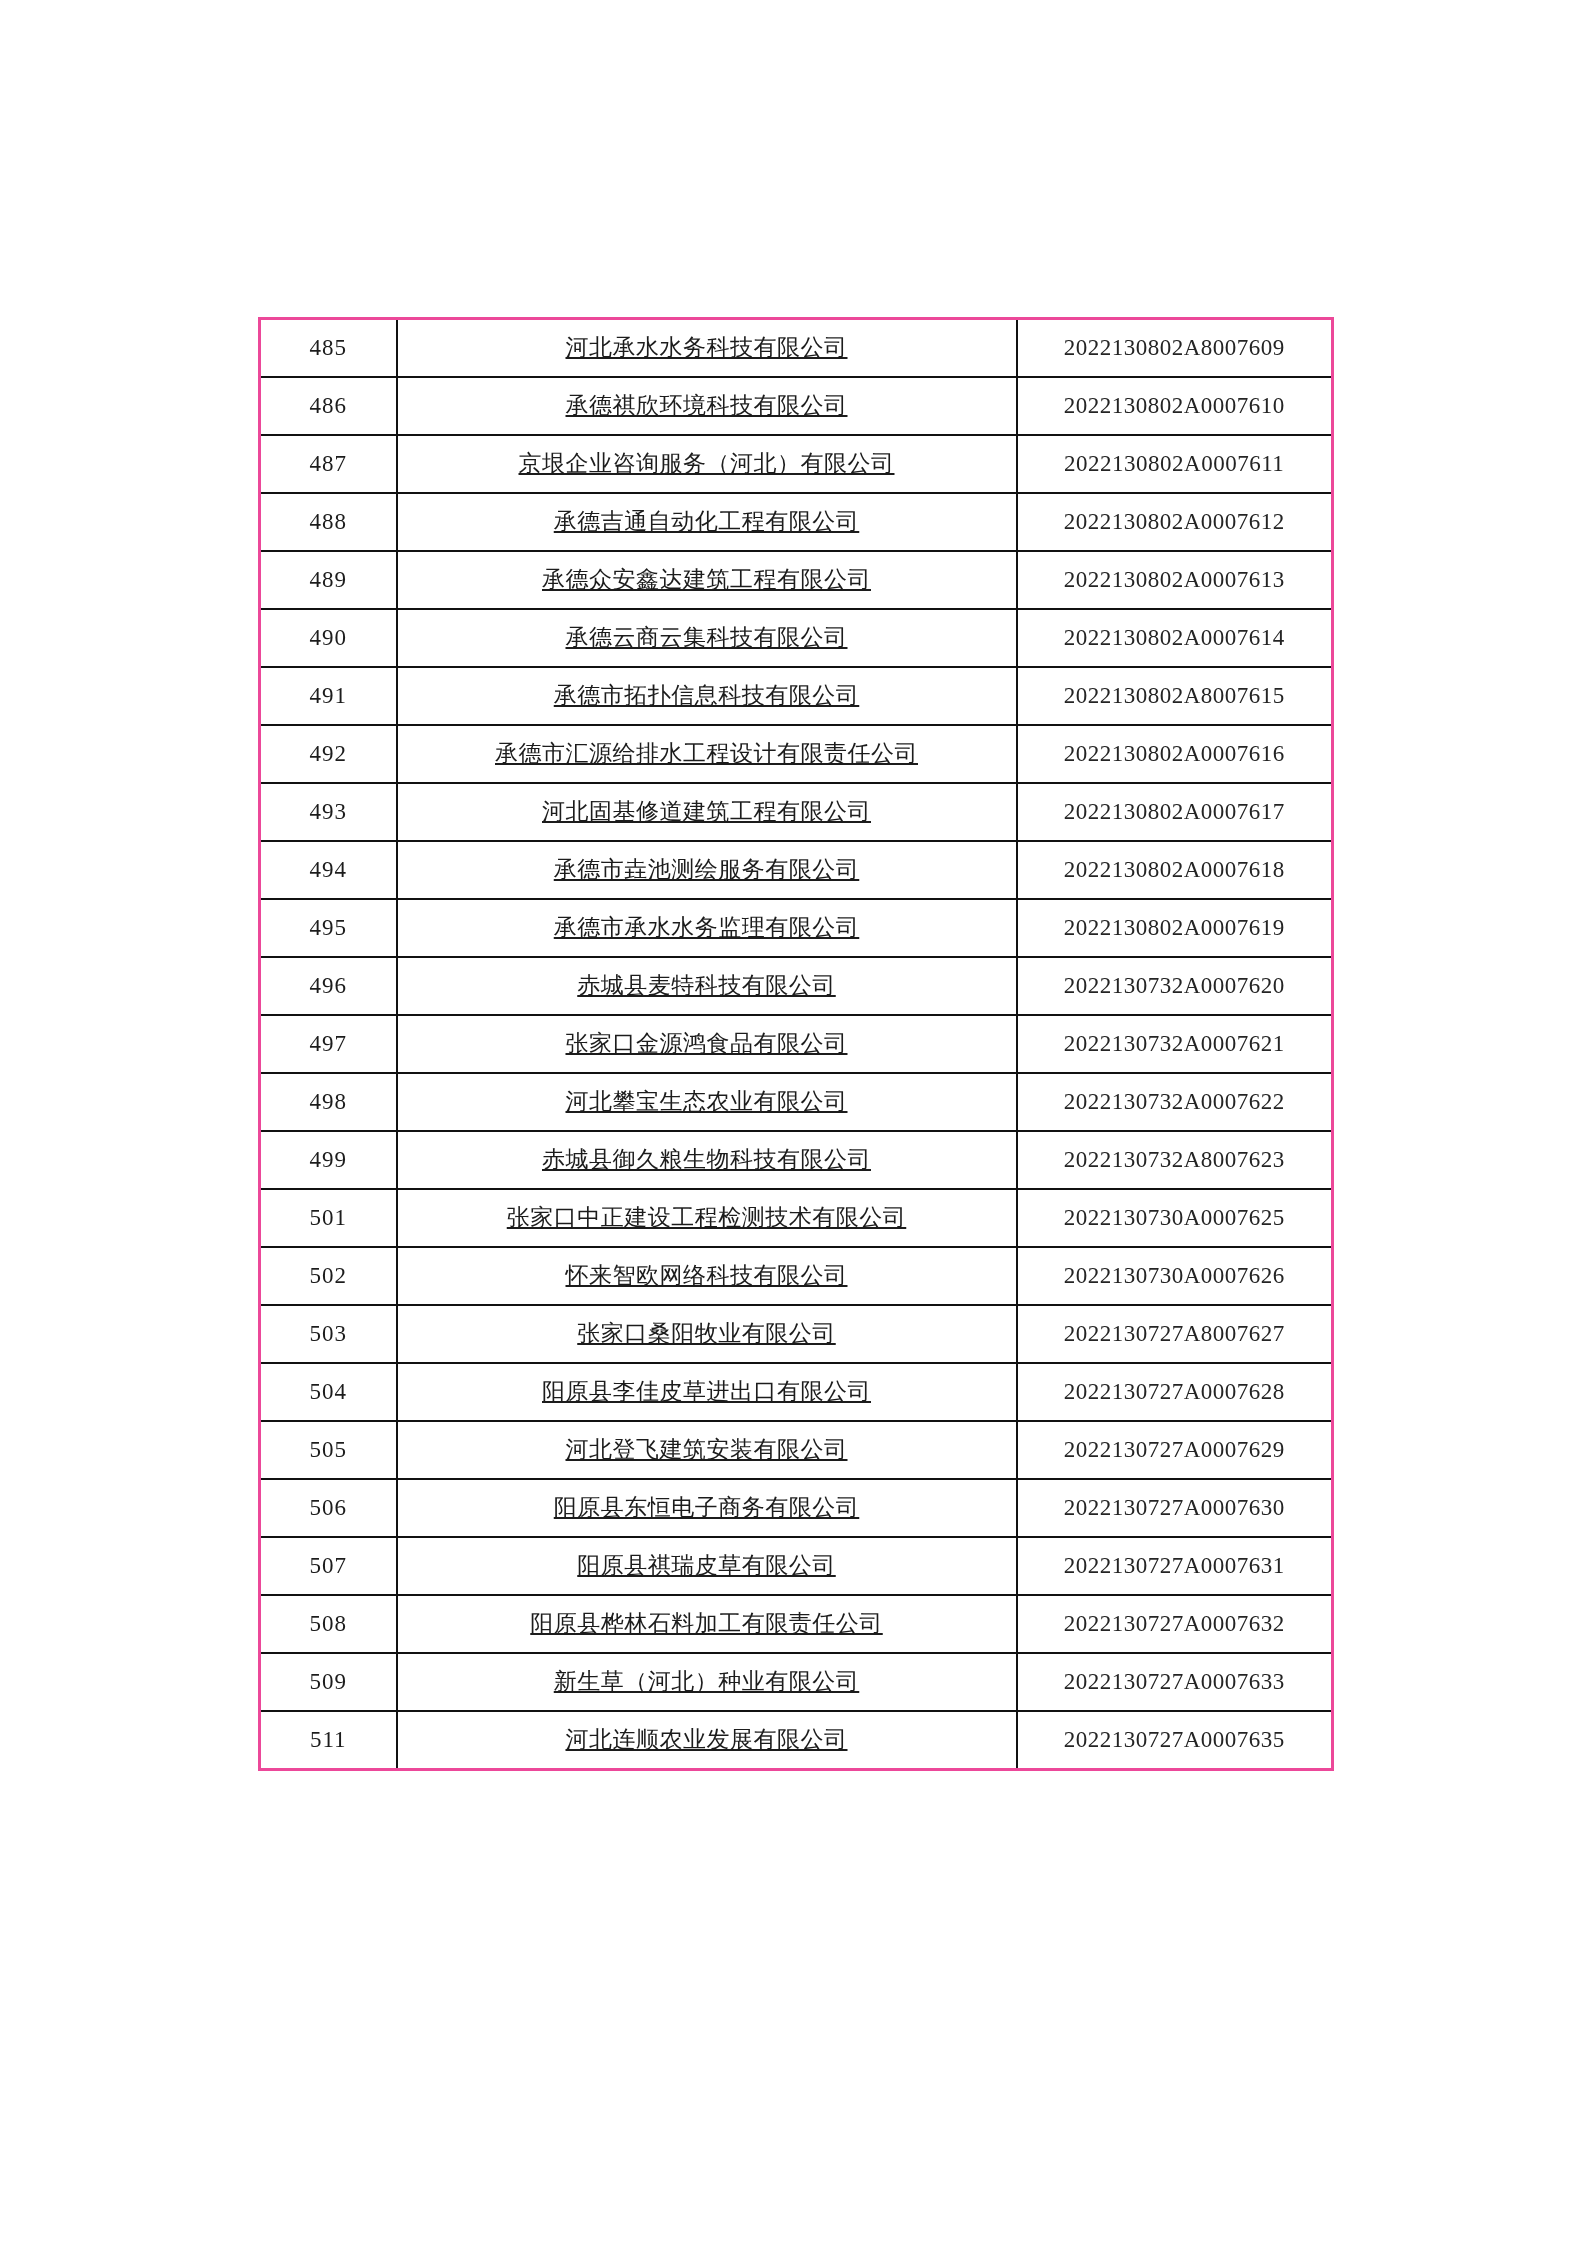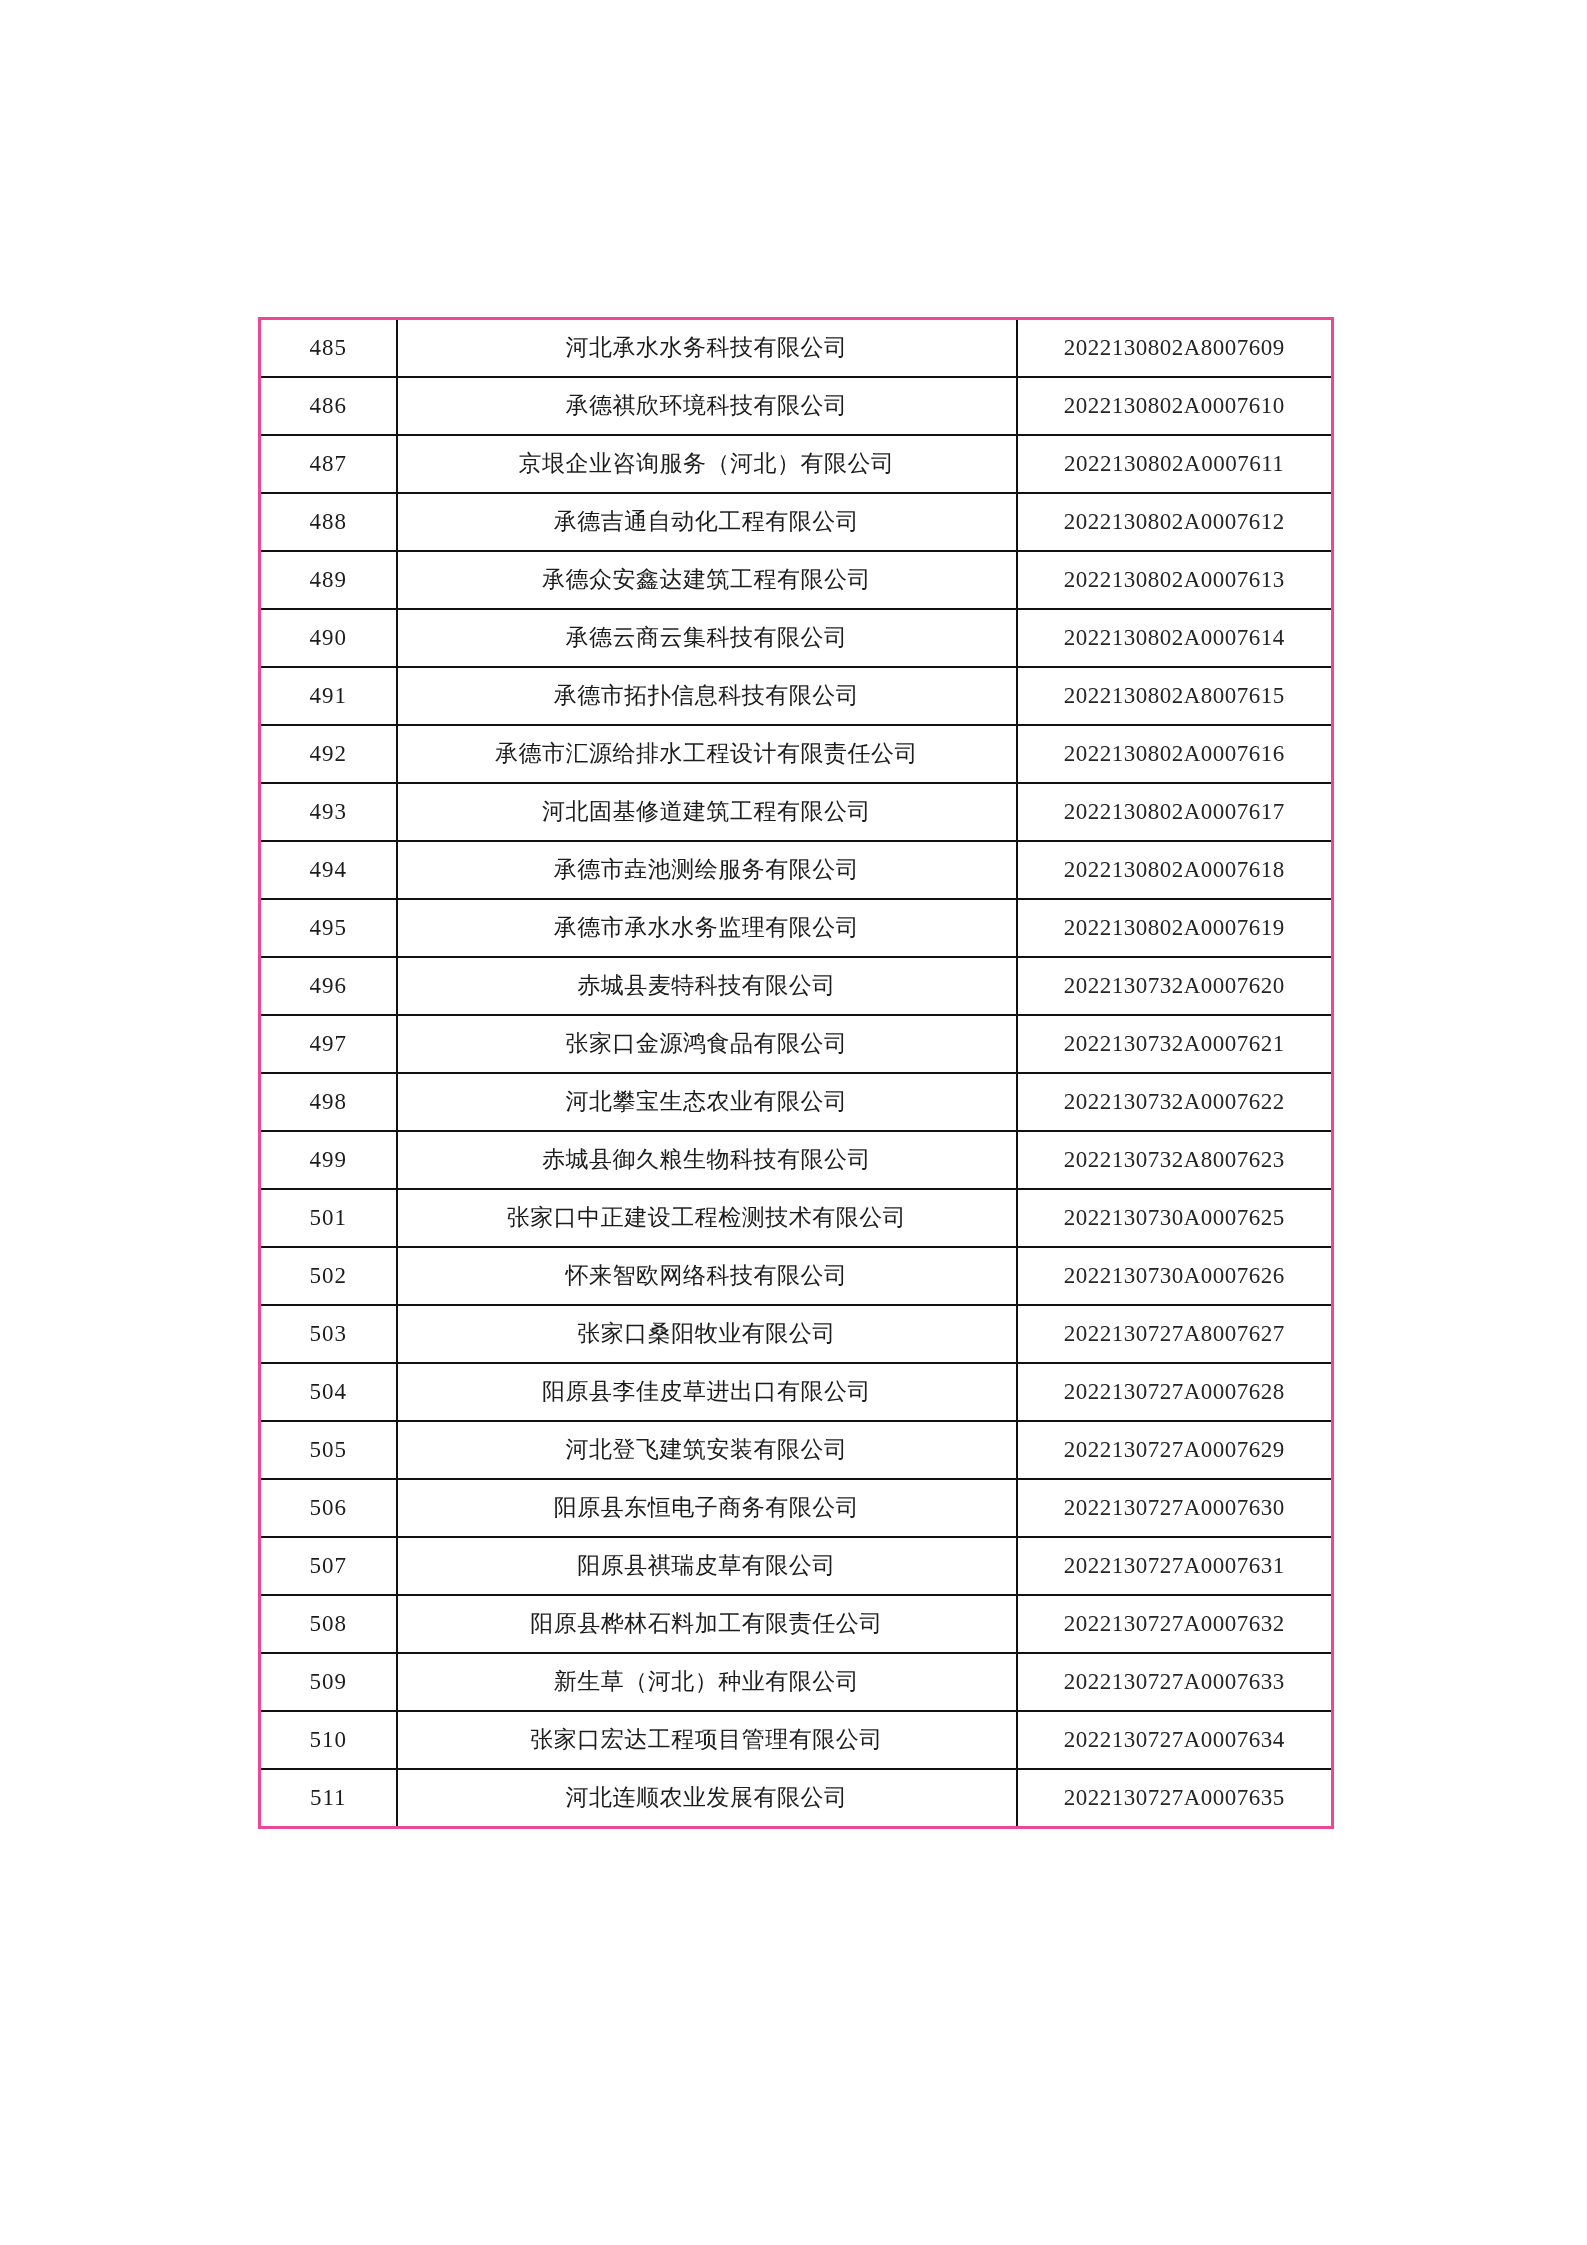--- a/index.html
+++ b/index.html
@@ -37,20 +37,21 @@
     line-height: 1.1;
     padding: 2px 6px;
     overflow: hidden;
     white-space: nowrap;
   }
   td.col-index {
     letter-spacing: 1px;
   }
   td.col-company {
     letter-spacing: 0.5px;
+    text-decoration: underline;
   }
   td.col-code {
     letter-spacing: 0.5px;
     color: #242424;
     margin-top: 44px;
   }
 </style>
 </head>
 <body>
 
@@ -176,24 +177,19 @@
           <td class="col-index">508</td>
           <td class="col-company">阳原县桦林石料加工有限责任公司</td>
           <td class="col-code">2022130727A0007632</td>
         </tr>
         <tr>
           <td class="col-index">509</td>
           <td class="col-company">新生草（河北）种业有限公司</td>
           <td class="col-code">2022130727A0007633</td>
         </tr>
         <tr>
-          <td class="col-index">510</td>
-          <td class="col-company">张家口宏达工程项目管理有限公司</td>
-          <td class="col-code">2022130727A0007634</td>
-        </tr>
-        <tr>
           <td class="col-index">511</td>
           <td class="col-company">河北连顺农业发展有限公司</td>
           <td class="col-code">2022130727A0007635</td>
         </tr>
       </tbody>
   </table>
 </div>
 
 </body></html>

